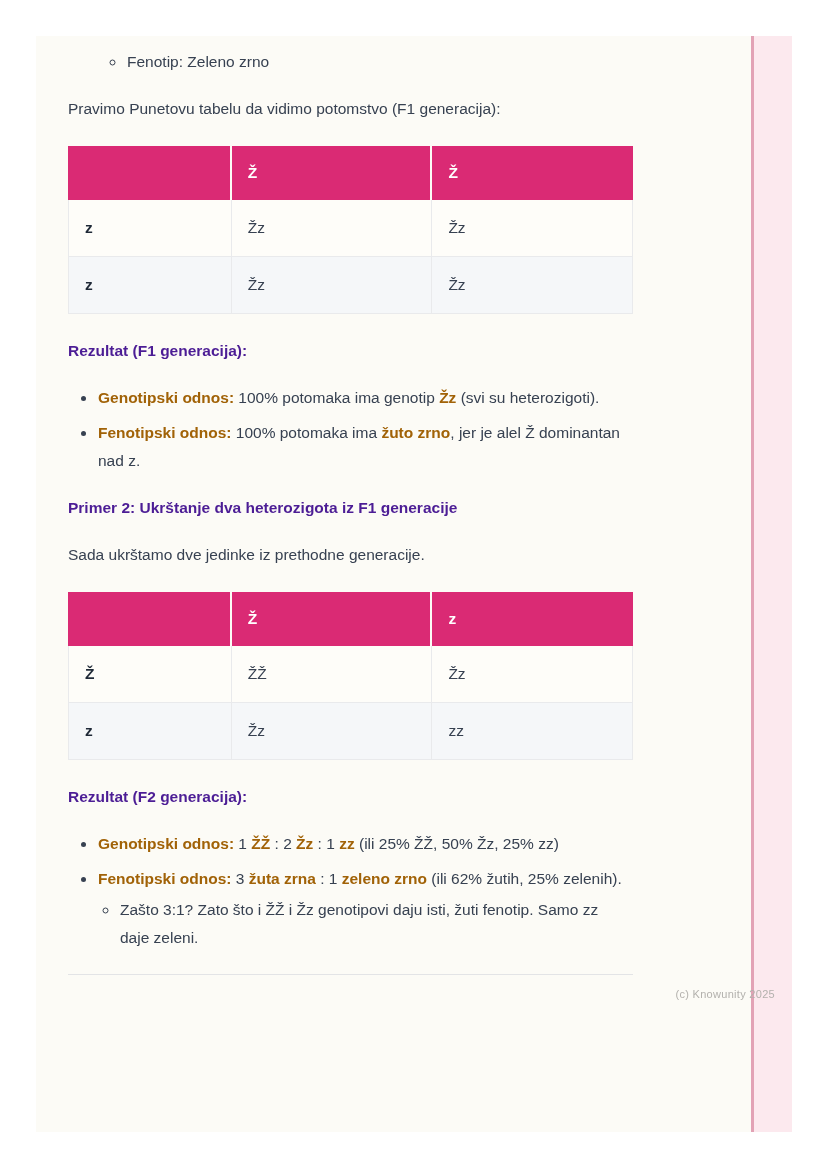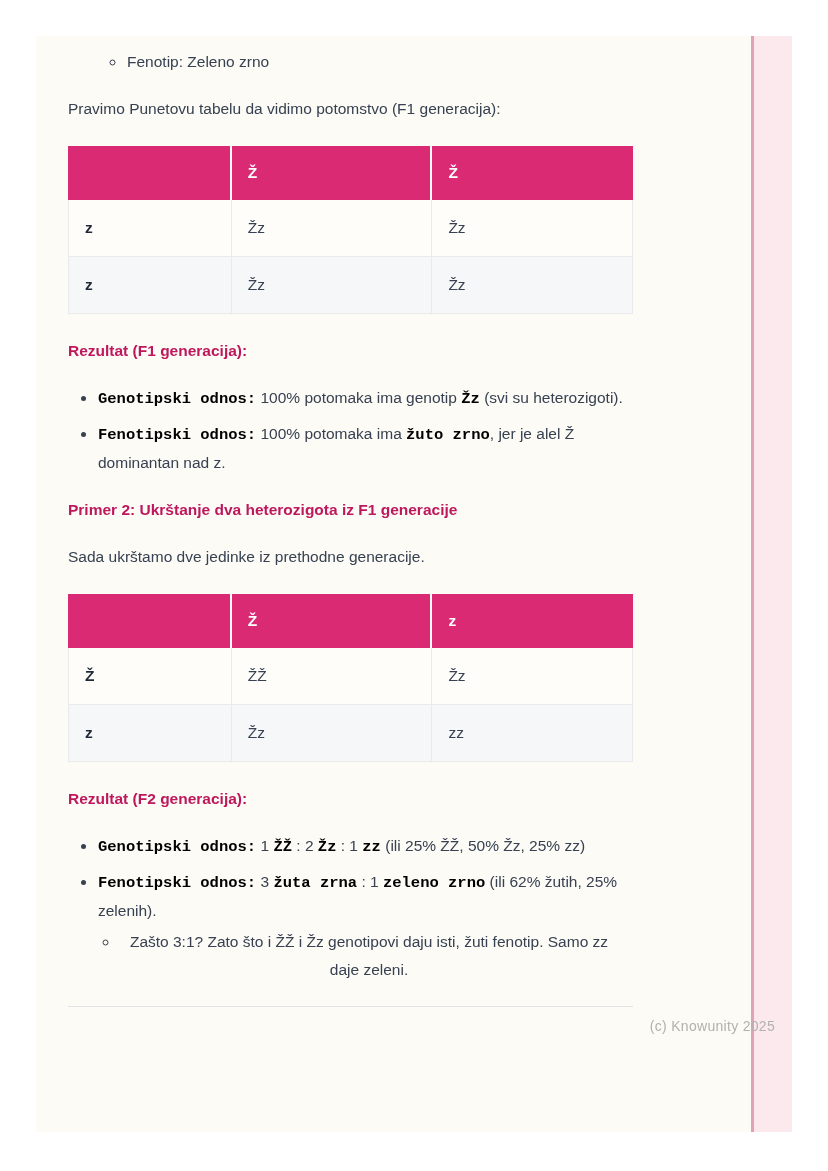--- a/index.html
+++ b/index.html
@@ -24,28 +24,28 @@
     background: var(--stripe_bg, #fce9ee);
     border-left: 3px solid var(--stripe_line, #e2a2b5);
     z-index: 0;
   }
   .content {
     position: relative; z-index: 1;
     padding: 4px 32px 0 32px;
     font-size: 15.5px; line-height: 28px;
   }
   p { margin: 19px 0; width: 565px; }
-  .bold-para { font-weight: 700; color: #be185d; }
+  .bold-para { font-weight: 700; color: #4c1d95; }
   ul { margin: 11px 0; }
   ul.top-sublist { margin: 8px; padding-left: 50px; list-style: circle; width: 540px; }
   ul.bullets { padding-left: 29px; list-style: disc; width: 560px; }
   li { margin: 0; padding-left: 1px; }
   li + li { margin-top: 7px; }
-  ul.sub { margin: 3px 0 0 0; padding-left: 21px; list-style: circle; width: 520px; text-align: center; }
-  strong { font-weight: 700; color: #000000; font-family: Liberation Mono, monospace; }
+  ul.sub { margin: 3px 0 0 0; padding-left: 21px; list-style: circle; width: 520px; }
+  strong { font-weight: 700; color: #a16207; }
   table {
     border-collapse: separate; border-spacing: 0;
     width: 565px; margin: 23px 0;
     table-layout: fixed;
     font-size: 15.5px; line-height: 28px;
   }
   th {
     background: var(--table_header_bg, #da2a74);
     color: var(--table_header_text, #ffffff);
     font-weight: 700; text-align: left;
@@ -60,21 +60,21 @@
   }
   td:first-child { border-left: 1px solid #e9eaec; font-weight: 700; color: #1f2937; }
   tbody tr:nth-child(1) td { background: #fefdf9; }
   tbody tr:nth-child(2) td { background: #f5f7f9; }
   hr {
     border: none; border-top: 1px solid #e3e4e6;
     width: 565px; margin: 22px 0 12px 0;
   }
   .footer {
     text-align: right;
-    font-size: 14px; line-height: 14px;
+    font-size: 11px; line-height: 14px;
     letter-spacing: 0.3px;
     color: #b3b1ad;
     margin-right: -15px;
     position: relative; z-index: 2;
   }
 </style>
 </head>
 <body>
 
 <div class="card">

